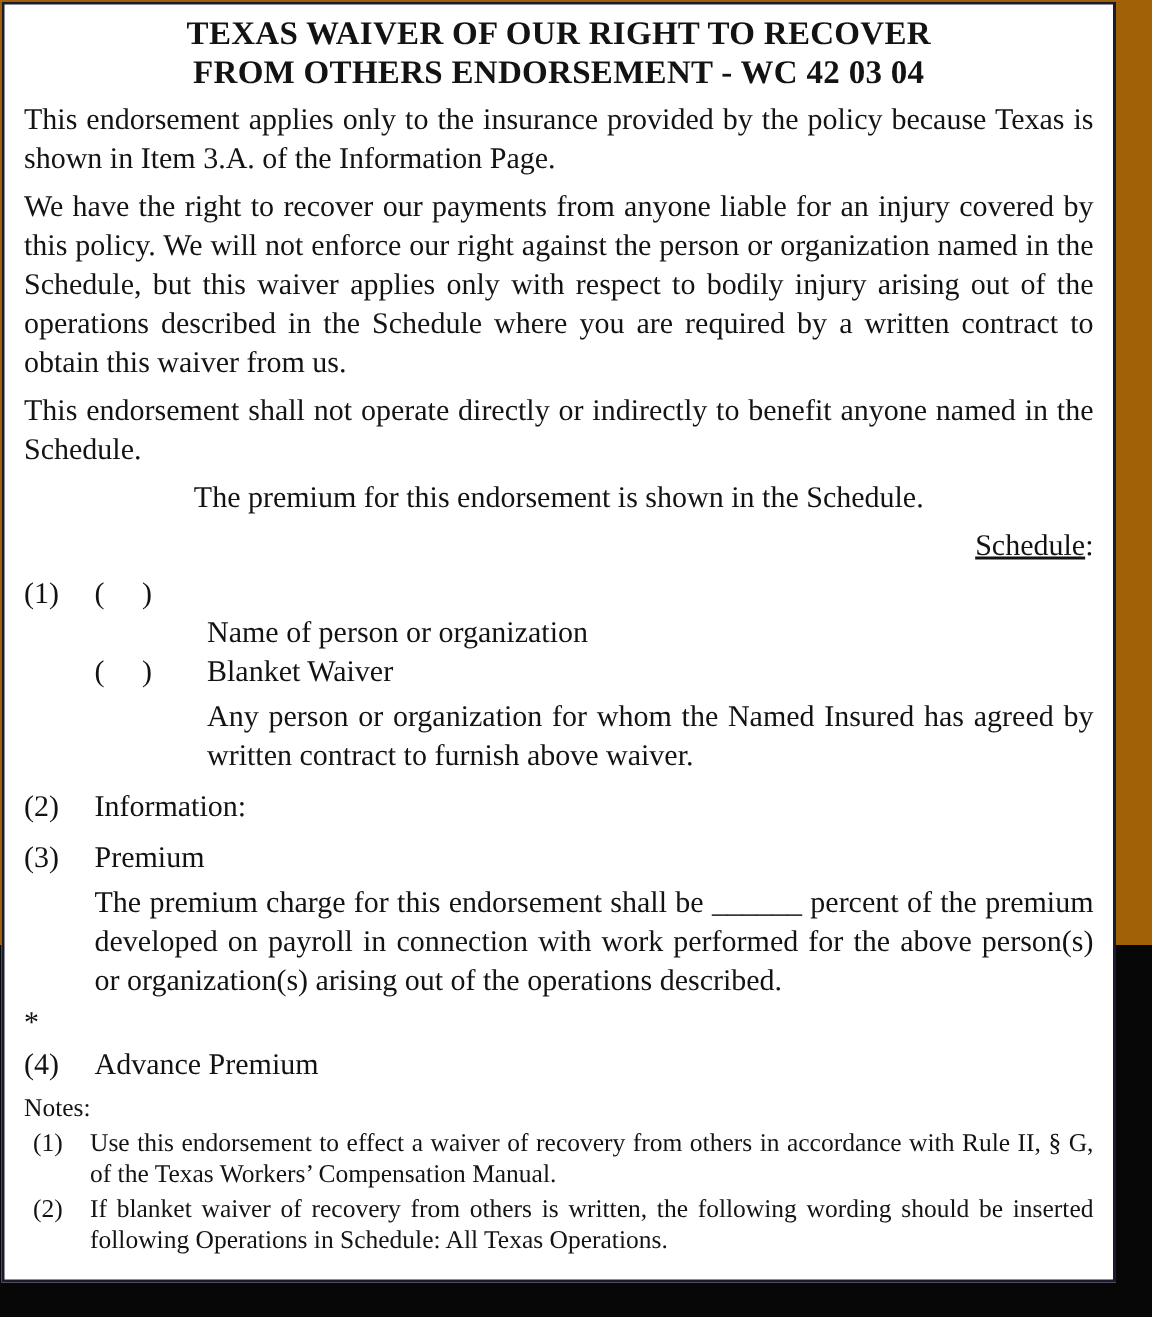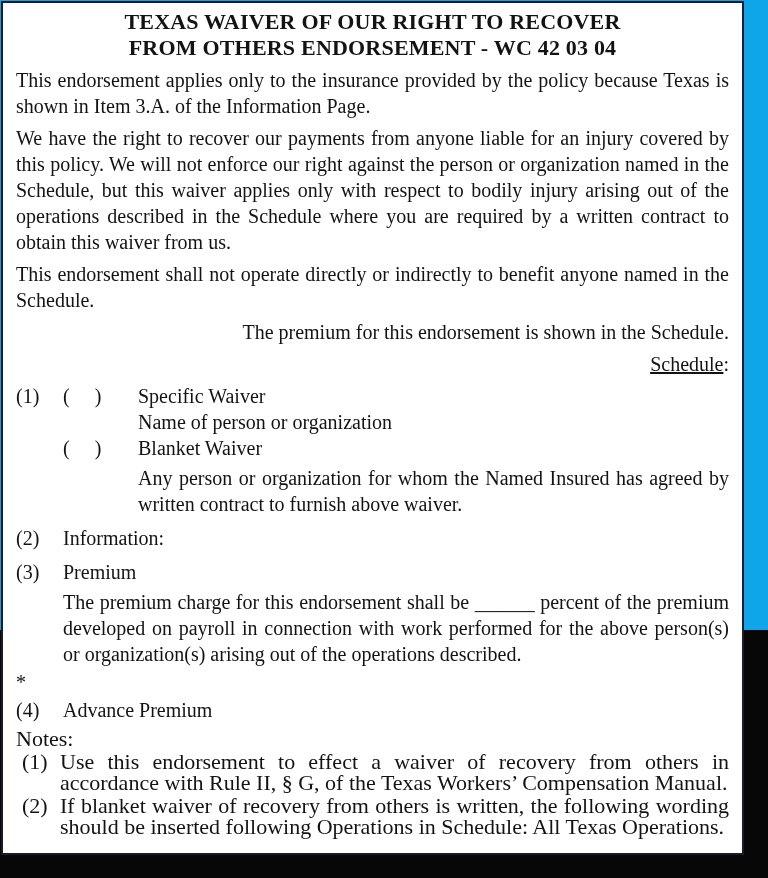--- a/index.html
+++ b/index.html
@@ -5,21 +5,21 @@
   * { margin: 0; padding: 0; box-sizing: border-box; }
   html, body { width: 768px; height: 878px; }
   body {
     font-family: "Liberation Serif", "DejaVu Serif", serif;
     background: #070707;
   }
   .stage {
     position: relative;
     width: 768px;
     height: 630px;
-    background: #0ea5e9;
+    background: #a16207;
     font-family: Liberation Serif, serif;
   }
   .doc {
     position: absolute;
     left: 1px;
     top: 1px;
     width: 743px;
     height: 854px;
     background: #ffffff;
     border: 2px solid #1b1b2f;
@@ -33,21 +33,21 @@
     text-align: center;
     font-weight: bold;
     font-size: 22px;
     line-height: 26px;
     letter-spacing: 0.2px;
   }
   p.body-par {
     margin-top: 6px;
     text-align: justify;
   }
-  p.single { text-align: right; }
+  p.single { text-align: center; }
   .sched-head {
     margin-top: 6px;
     text-align: right;
   }
   .sched-head .u { text-decoration: underline; }
   .row { display: flex; margin-top: 0; }
   .row.first { margin-top: 6px; }
   .col-num { flex: 0 0 47px; }
   .col-chk { flex: 0 0 75px; }
   .col-txt { flex: 1; }
@@ -58,21 +58,21 @@
   .row.gap { margin-top: 8px; }
   .prem-body {
     margin: 4px 0 0 47px;
     text-align: justify;
   }
   .asterisk {
     margin-top: 4px;
     line-height: 22px;
   }
   .notes {
-    font-size: 22px;
+    font-size: 17px;
     line-height: 21px;
   }
   .notes-head { margin-top: 5px; }
   .note-row { display: flex; margin-top: 2px; }
   .note-num { flex: 0 0 44px; padding-left: 6px; }
   .note-txt { flex: 1; text-align: justify; }
 </style>
 </head>
 <body>
 
@@ -89,21 +89,20 @@
     <p class="body-par">This endorsement shall not operate directly or indirectly to benefit anyone named in the Schedule.</p>
     <p class="body-par single">The premium for this endorsement is shown in the Schedule.</p>
 
     <div class="sched-head">
       <span class="u">Schedule</span><span>:</span>
     </div>
 
     <div class="row first">
       <span class="col-num">(1)</span>
       <span class="col-chk">(&nbsp;&nbsp;&nbsp;&nbsp;&nbsp;)</span>
-      <span class="col-txt">Specific Waiver</span>
     </div>
     <div class="row">
       <span class="col-num"></span>
       <span class="col-chk"></span>
       <span class="col-txt">Name of person or organization</span>
     </div>
     <div class="row">
       <span class="col-num"></span>
       <span class="col-chk">(&nbsp;&nbsp;&nbsp;&nbsp;&nbsp;)</span>
       <span class="col-txt">Blanket Waiver</span>

